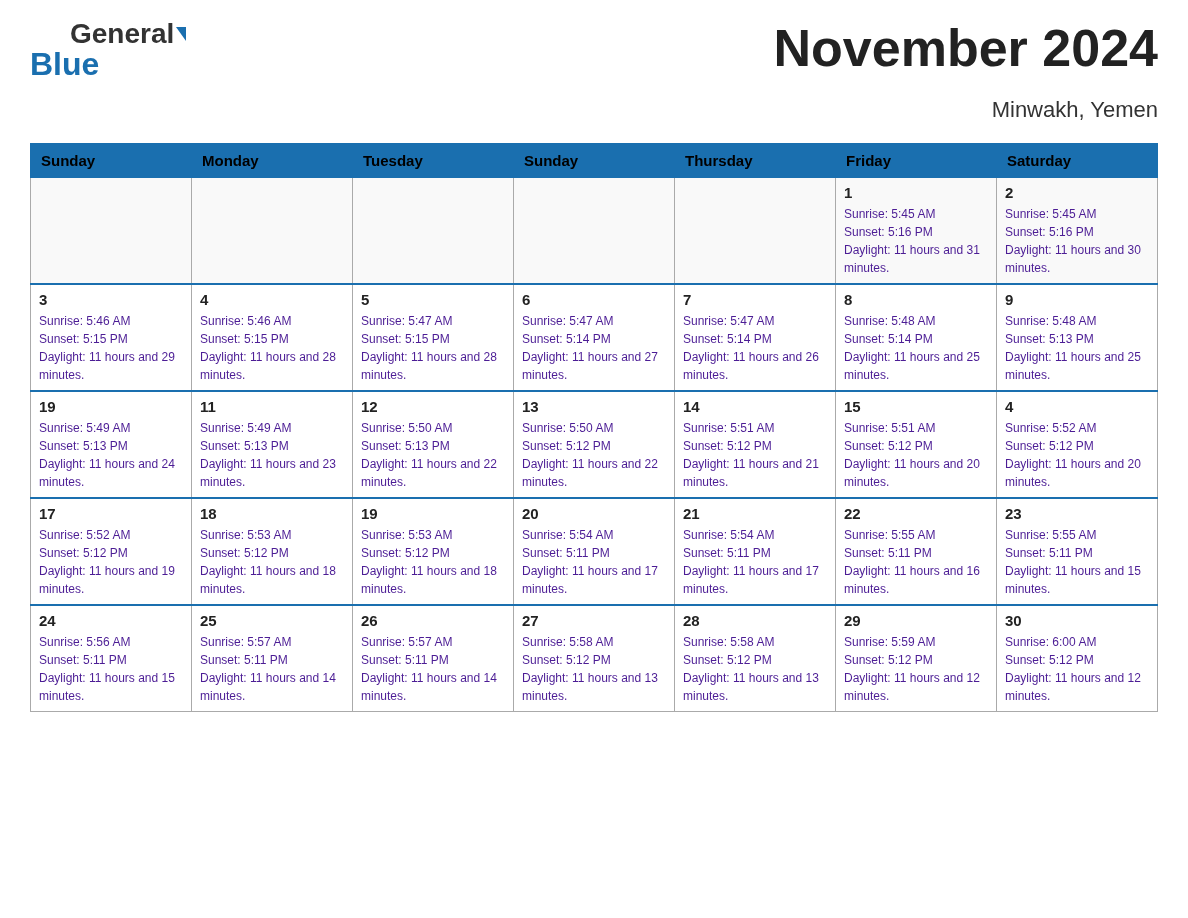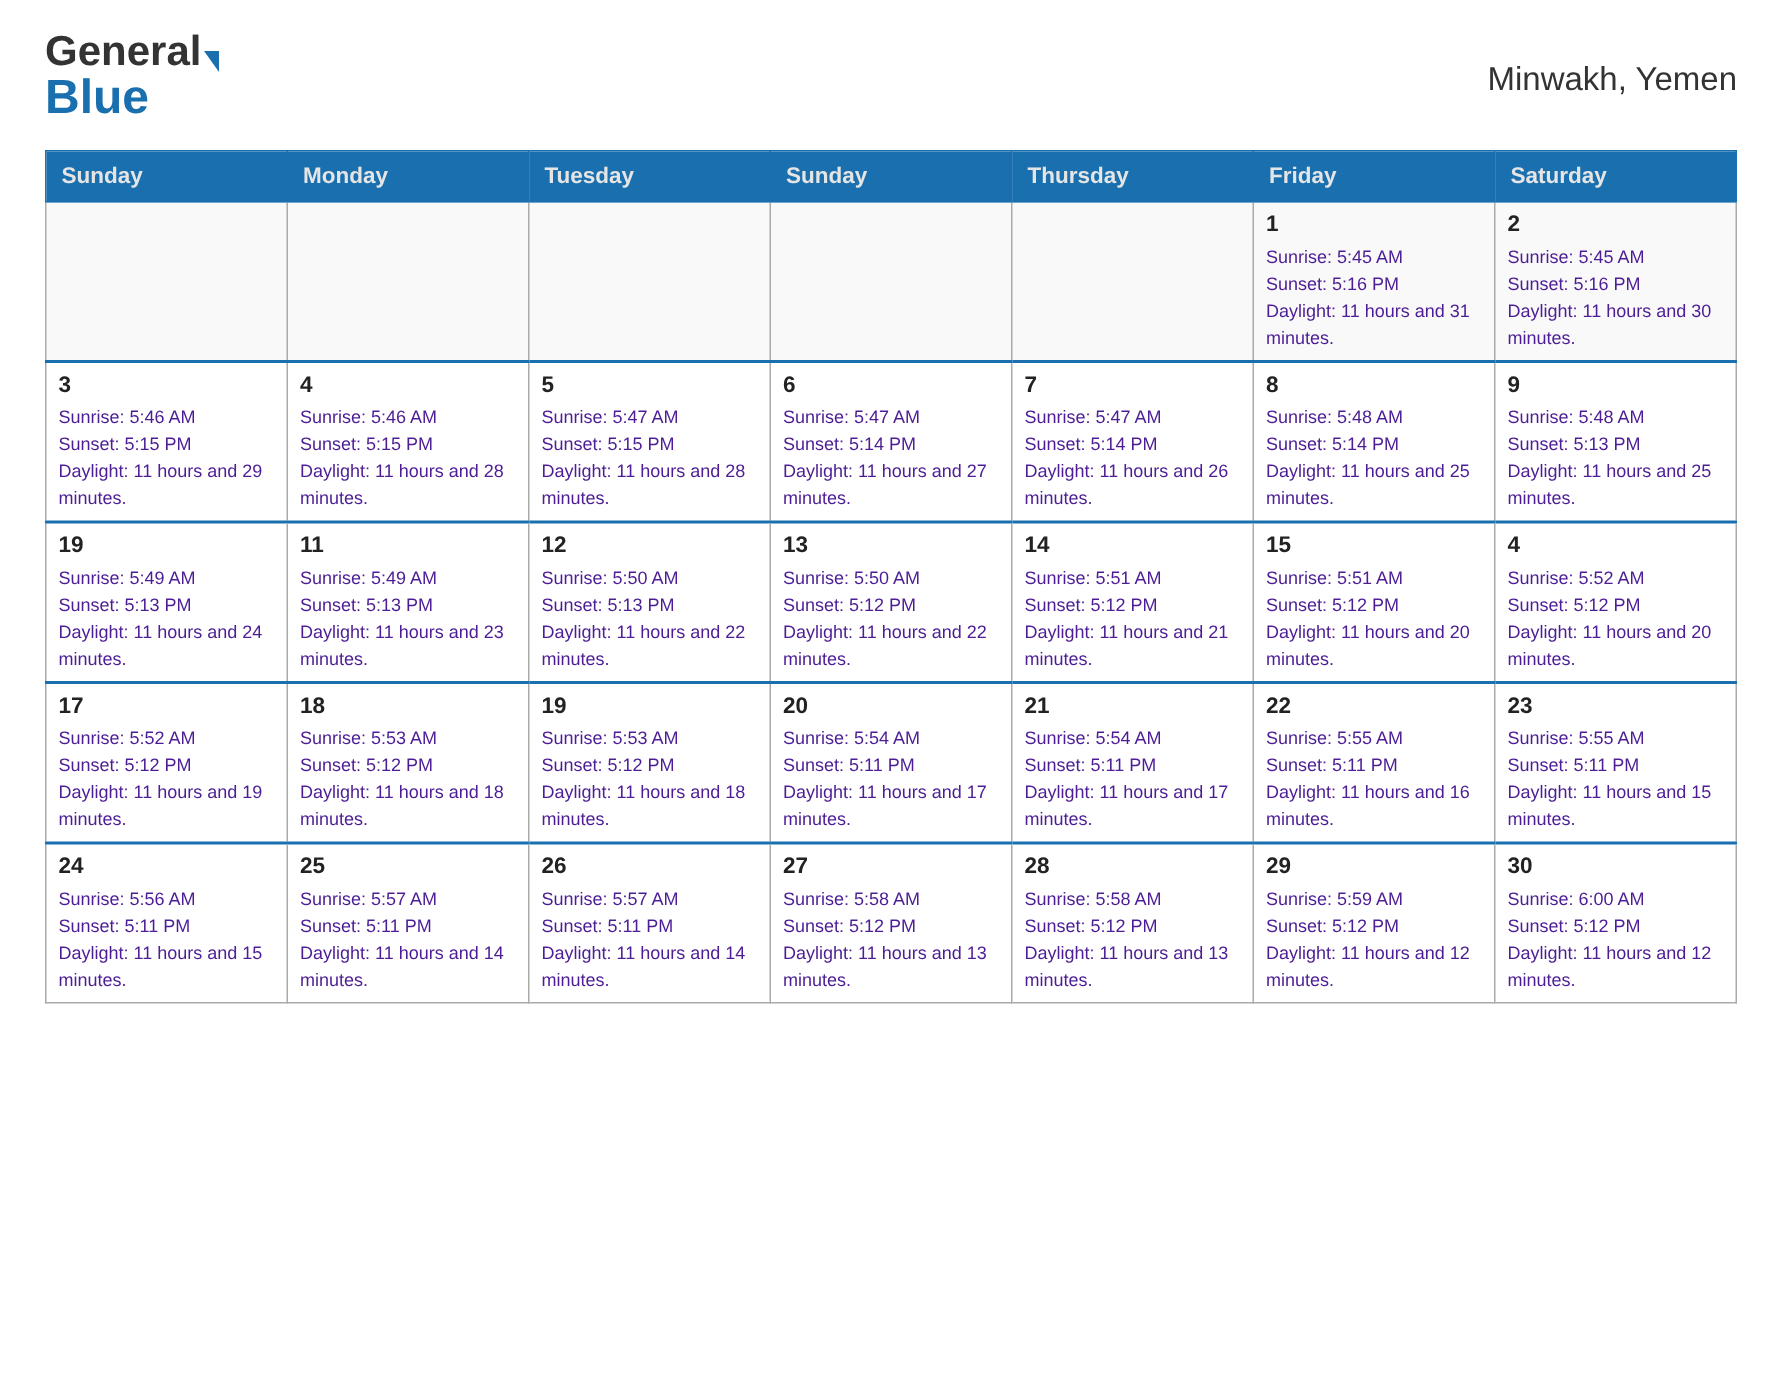--- a/index.html
+++ b/index.html
@@ -54,21 +54,21 @@
       font-size: 22px;
       color: #333;
       margin-top: 20px;
     }
     .calendar {
       width: 100%;
       border-collapse: collapse;
     }
     .calendar th {
       background-color: #1a6faf;
-      color: #e5e5e5;
+      color: #000000;
       font-size: 15px;
       font-weight: bold;
       padding: 8px 10px;
       text-align: left;
       border: 1px solid #1a6faf;
     }
     .calendar td {
       vertical-align: top;
       border: 1px solid #aaa;
       padding: 6px 8px;
@@ -101,27 +101,28 @@
     }
     .calendar tbody tr:first-child td {
       border-top: 1px solid #aaa;
     }
   </style>
 </head>
 <body>
 
 <div class="header">
   <div class="logo">
-    <div style="display:flex; align-items:flex-end;">
+    <div style="display:flex; align-items:center;margin-left:40px;">
       <span class="logo-general">General</span>
       <span class="logo-triangle"></span>
     </div>
     <span class="logo-blue">Blue</span>
   </div>
   <div class="title-section">
+    <div class="month-title">November 2024</div>
     <div class="location-title">Minwakh, Yemen</div>
   </div>
 </div>
 
 <table class="calendar">
   <thead>
     <tr>
     <th>Sunday</th>
         <th>Monday</th>
         <th>Tuesday</th>

